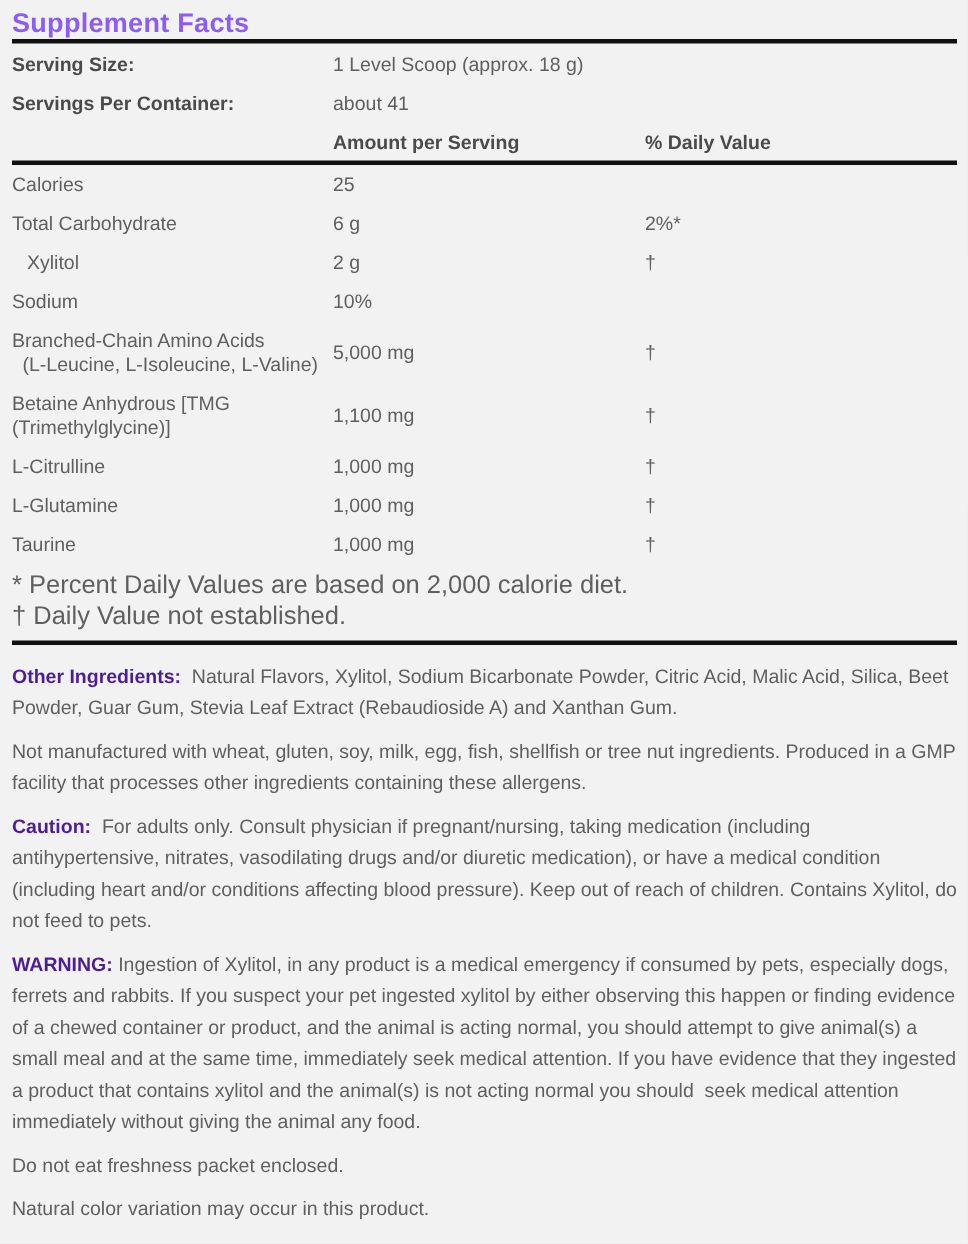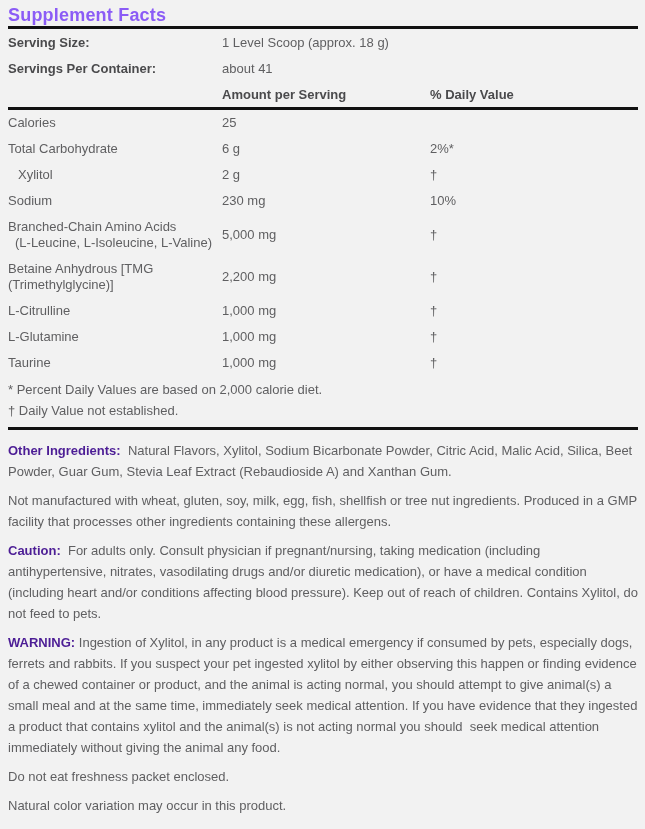--- a/index.html
+++ b/index.html
@@ -46,21 +46,21 @@
   }
   .nutrient-row {
     display: grid;
     grid-template-columns: 214px 208px 1fr;
     align-items: center;
     padding: 5px 0;
     line-height: 16px;
   }
   .nutrient-name .indent-sub { padding-left: 7px; }
   .indent-name { padding-left: 10px; }
-  .footnotes { margin-top: 6px; font-size: 13px; line-height: 15px; }
+  .footnotes { margin-top: 6px; font-size: 17px; line-height: 15px; }
   .footnote { margin-bottom: 6px; }
   .footnotes-wrap { padding-bottom: 3px; }
   .paragraphs { padding-top: 10px; }
   .para {
     line-height: 21px;
     margin-bottom: 8px;
     white-space: pre-wrap;
   }
   .para .lead { font-weight: bold; color: #4c1d95; }
 </style>
@@ -101,39 +101,38 @@
   </div>
 
   <div class="nutrient-row">
     <div class="nutrient-name indent-name">Xylitol</div>
     <div>2 g</div>
     <div>†</div>
   </div>
 
   <div class="nutrient-row">
     <div class="nutrient-name">Sodium</div>
-    <div>230 mg</div>
     <div>10%</div>
   </div>
 
   <div class="nutrient-row">
     <div class="nutrient-name">
       <div>Branched-Chain Amino Acids</div>
       <div class="indent-sub">(L-Leucine, L-Isoleucine, L-Valine)</div>
     </div>
     <div>5,000 mg</div>
     <div>†</div>
   </div>
 
   <div class="nutrient-row">
     <div class="nutrient-name">
       <div>Betaine Anhydrous [TMG</div>
       <div>(Trimethylglycine)]</div>
     </div>
-    <div>2,200 mg</div>
+    <div>1,100 mg</div>
     <div>†</div>
   </div>
 
   <div class="nutrient-row">
     <div class="nutrient-name">L-Citrulline</div>
     <div>1,000 mg</div>
     <div>†</div>
   </div>
 
   <div class="nutrient-row">

